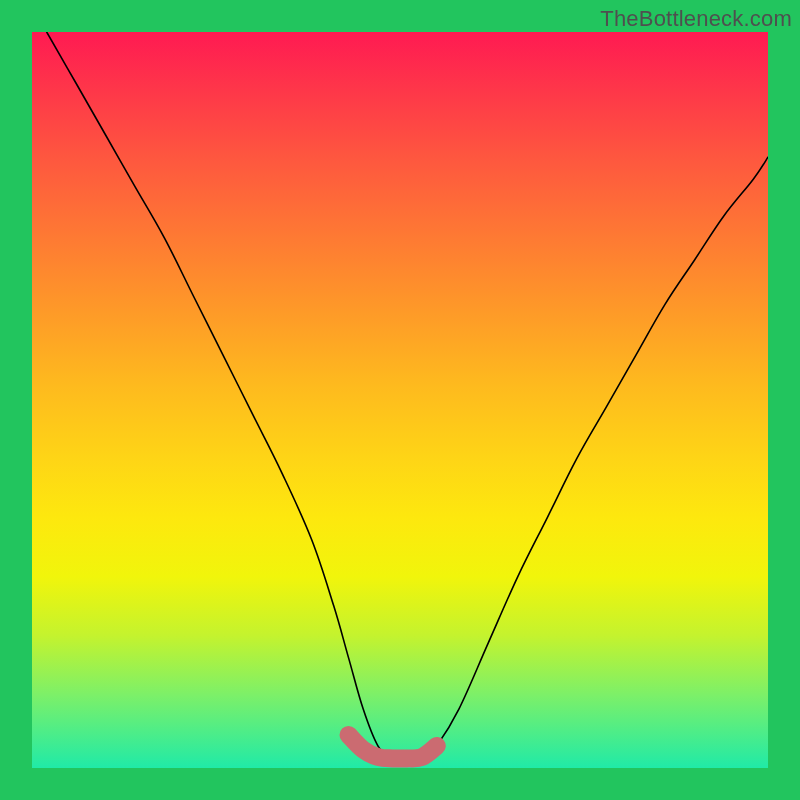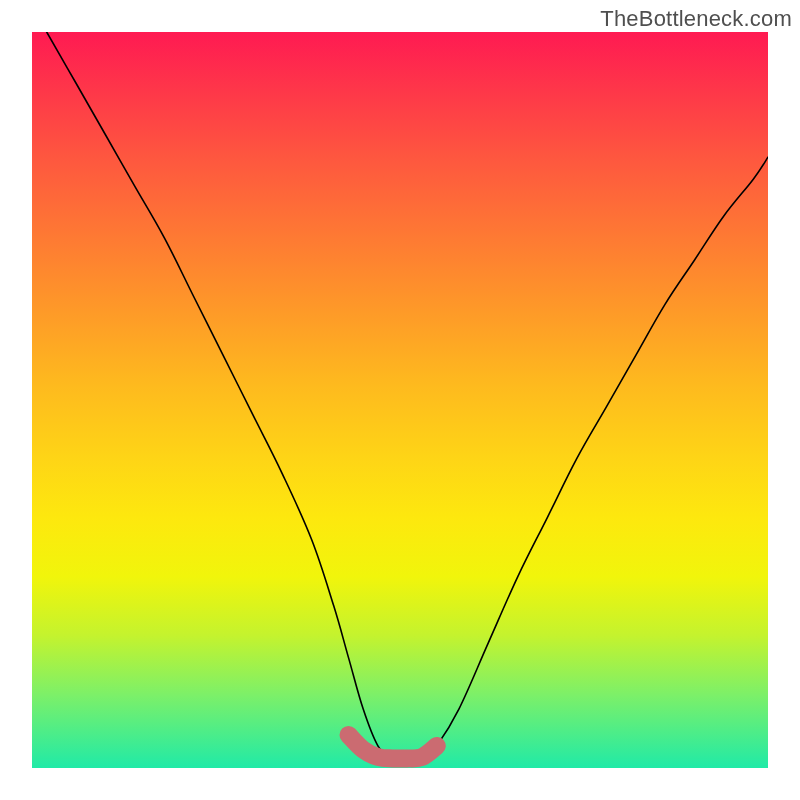--- a/index.html
+++ b/index.html
@@ -10,21 +10,21 @@
     background: #000;
     overflow: hidden;
     font-family: Arial, Helvetica, sans-serif;
   }
   .frame {
     position: absolute;
     left: 0;
     top: 0;
     width: 800px;
     height: 800px;
-    background: #ffffff;
+    background: #22c55e;
   }
   .plot {
     position: absolute;
     left: 32px;
     top: 32px;
     width: 736px;
     height: 736px;
     background: linear-gradient(to bottom,
       #ff1a52 0%,
       #fe3749 8%,

